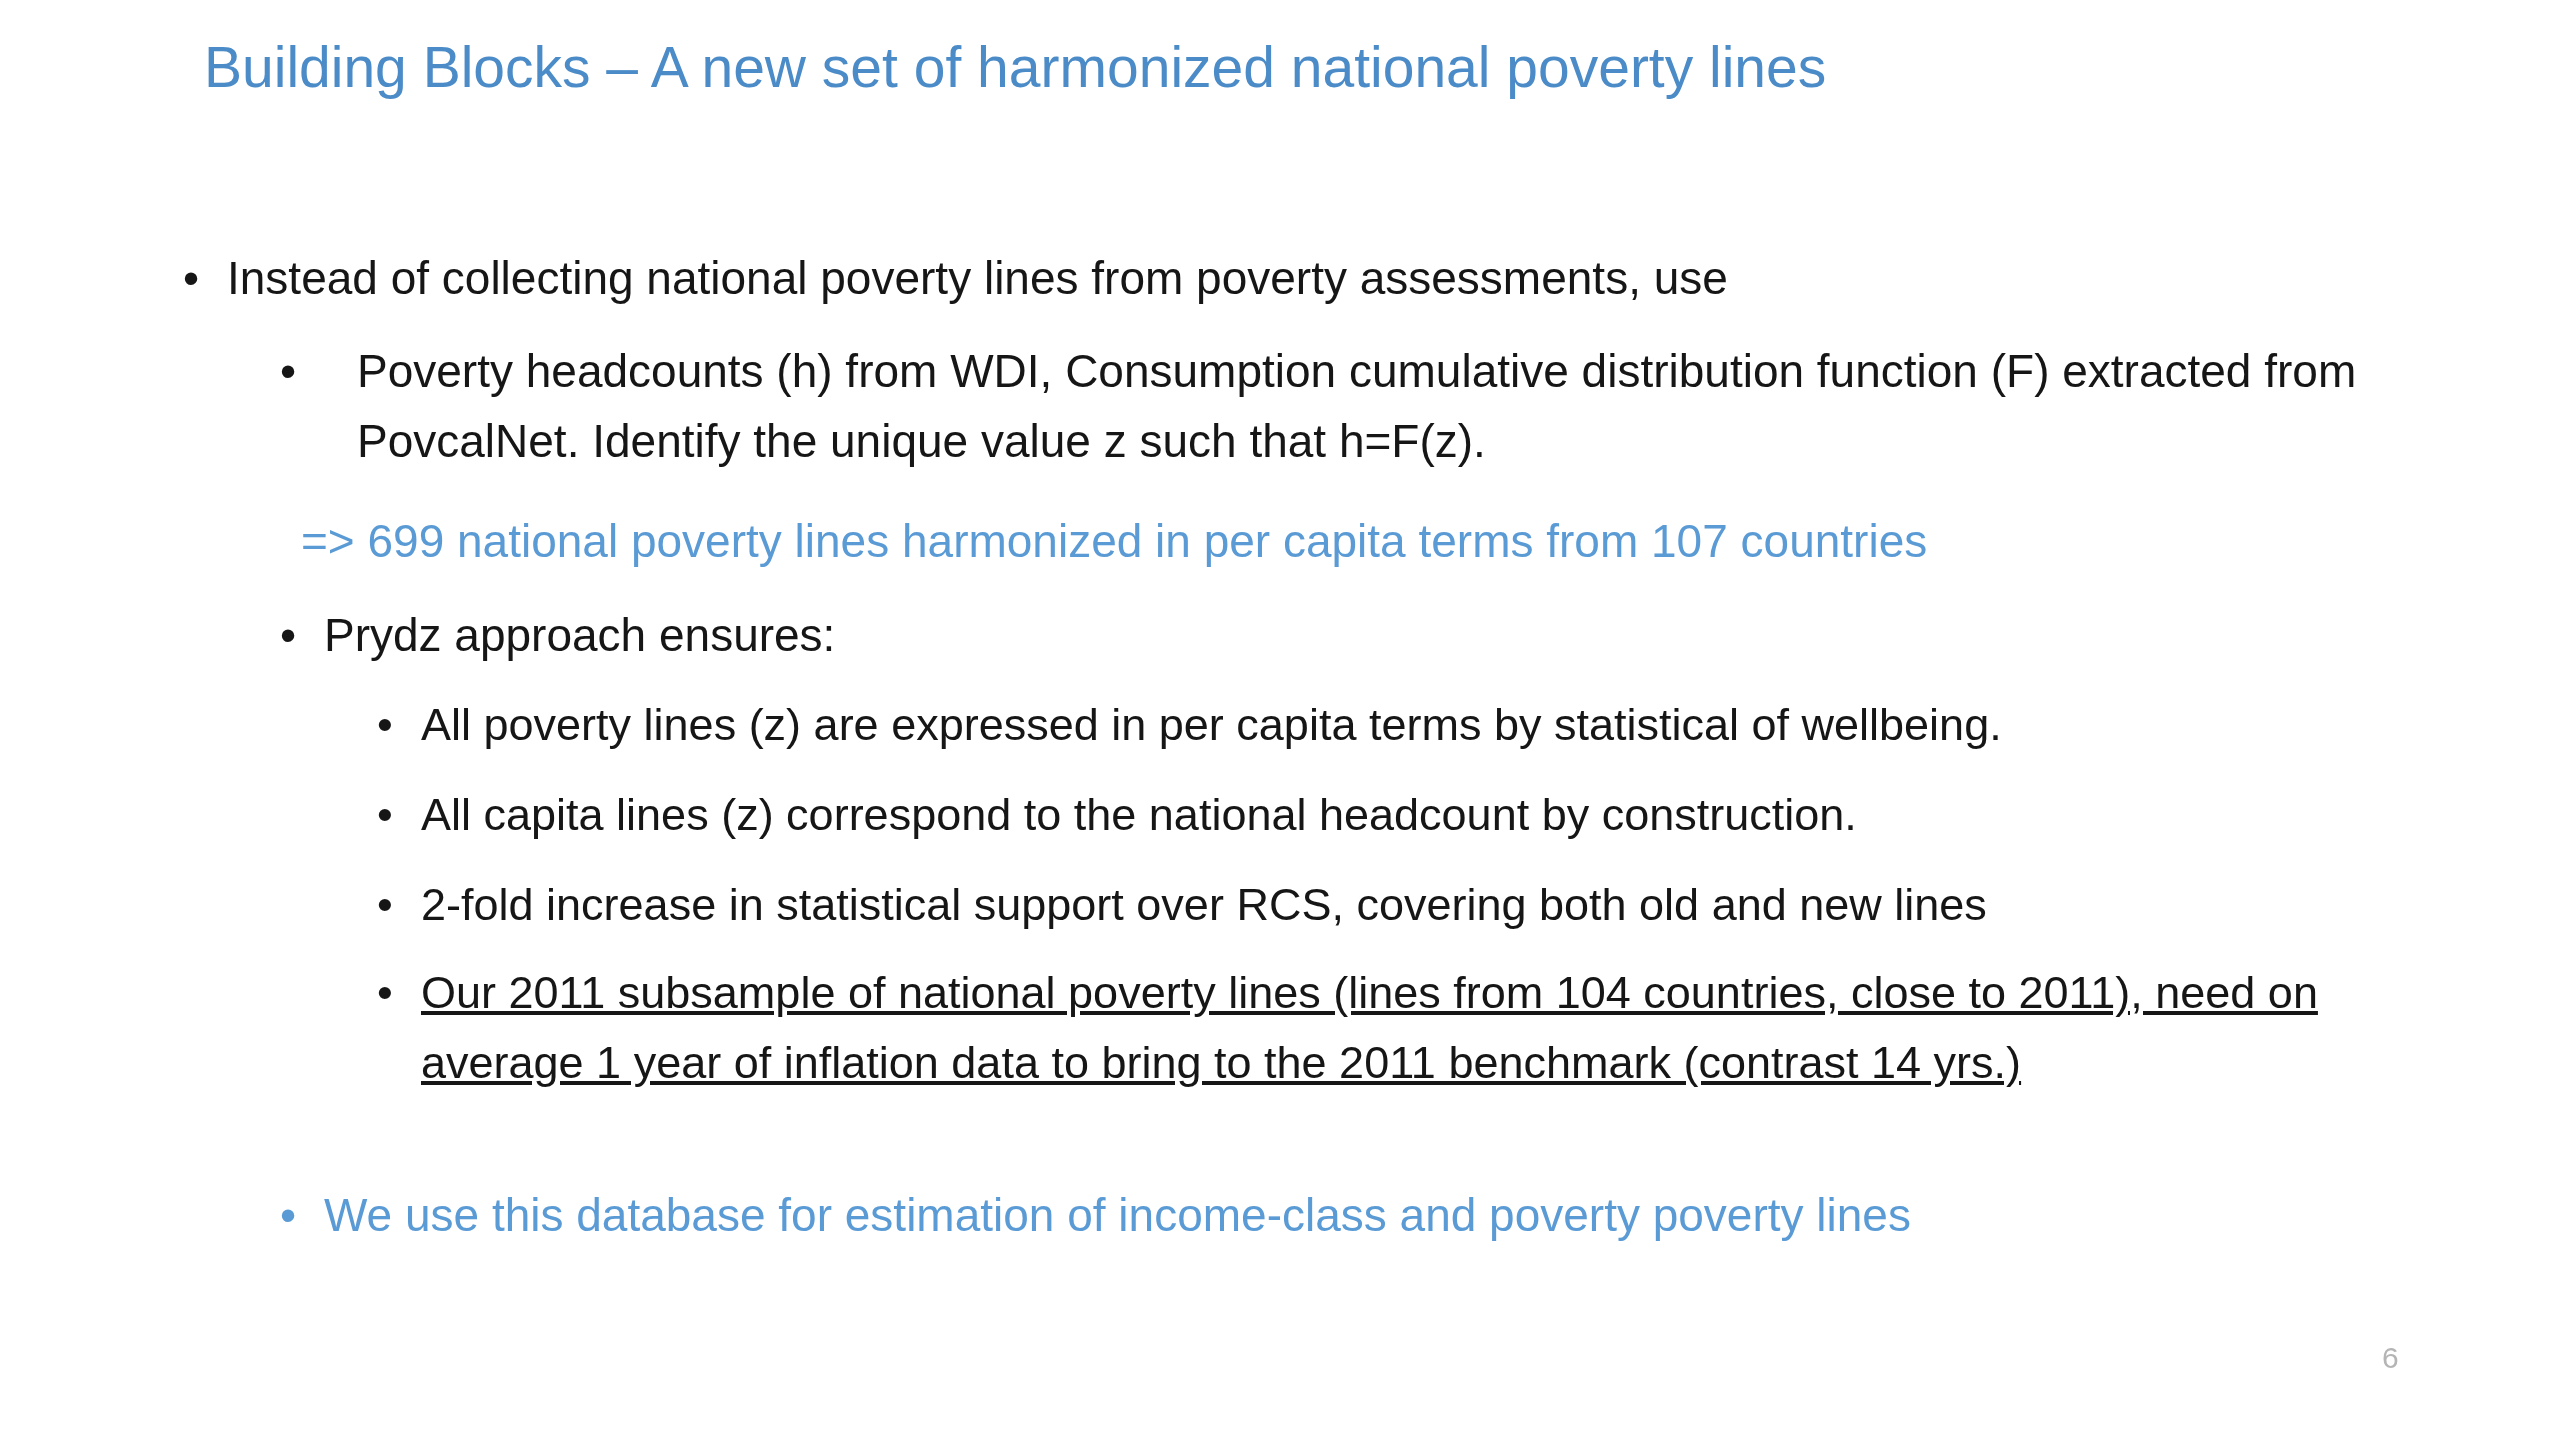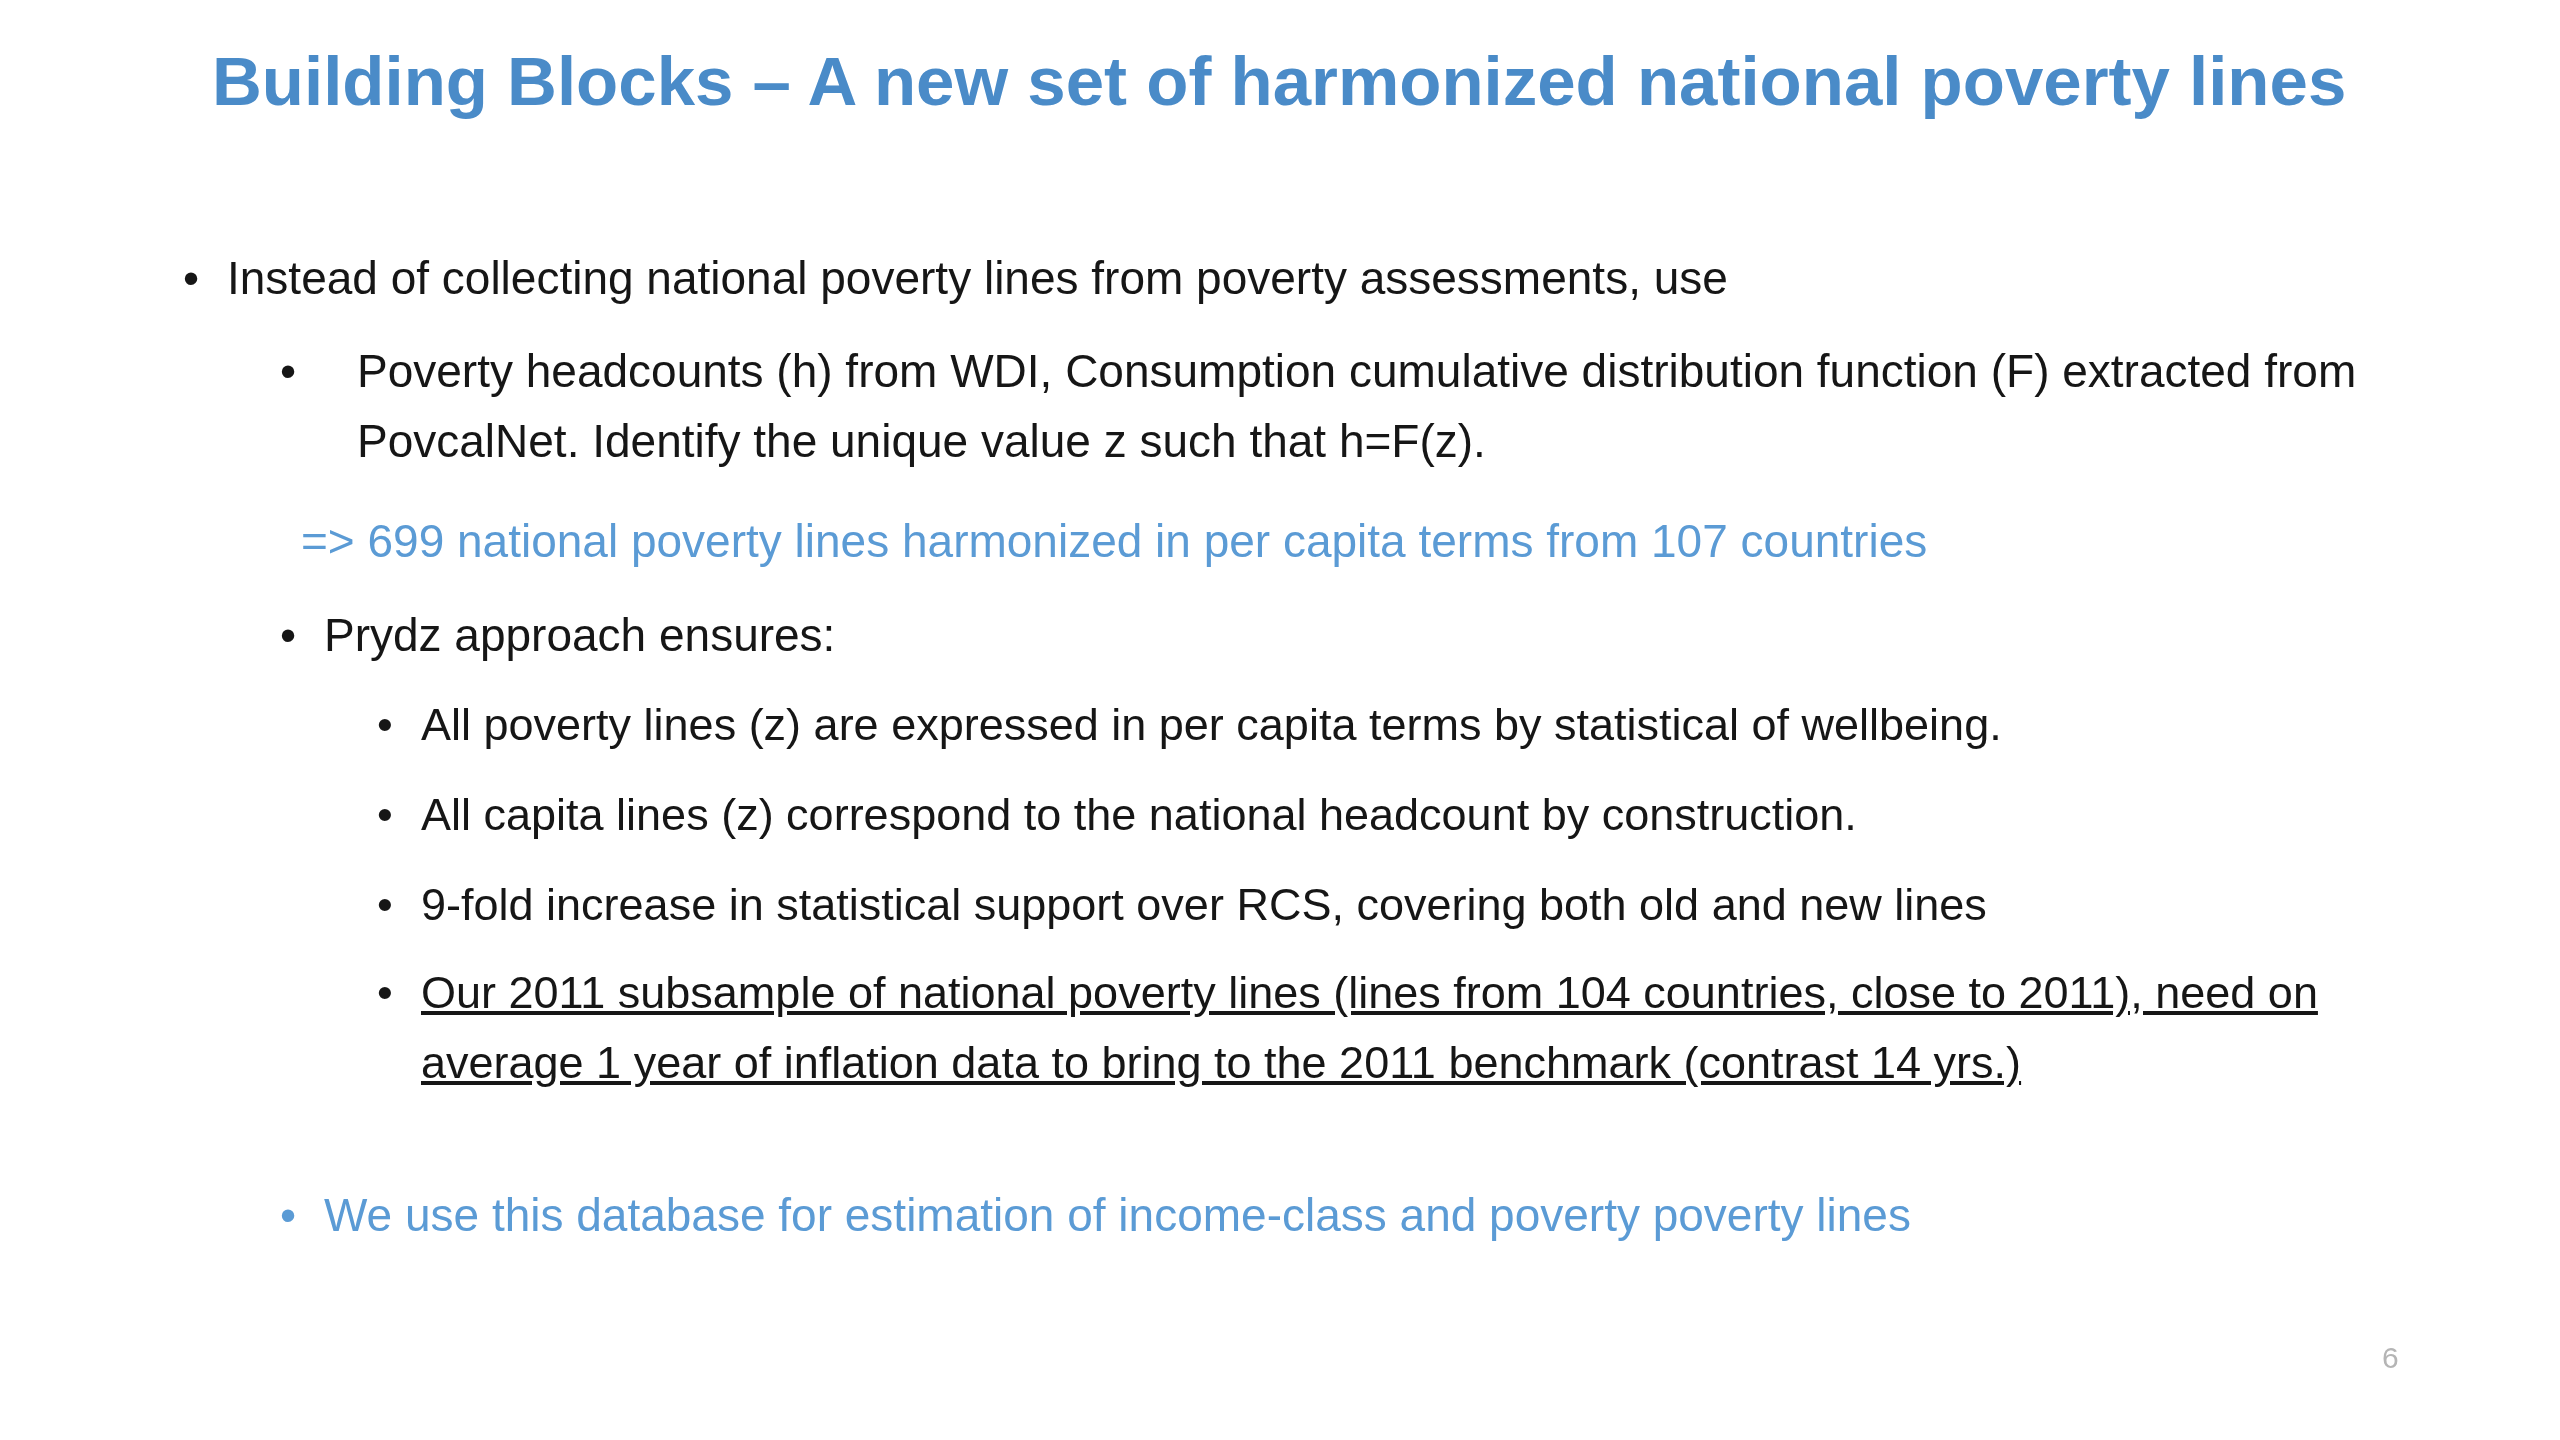--- a/index.html
+++ b/index.html
@@ -13,23 +13,23 @@
     width:2560px;height:1440px;
     background:#ffffff;
     font-family:"Liberation Sans", sans-serif;
     overflow:hidden;
     position:relative;
   }
   .slide{position:absolute;inset:0;background:#ffffff;}
   .title{
     position:absolute;
     left:196px;top:26px;
-    margin:16px;
-    font-size:69px;
-    font-weight:700;
+    margin:8px;
+    font-size:57px;
+    font-weight:400;
     color:var(--title-blue);
     letter-spacing:0px;
     white-space:nowrap;
   }
   .para{
     position:absolute;
     display:flex;
     align-items:flex-start;
     font-size:46px;
     line-height:70px;
@@ -101,21 +101,21 @@
     <span class="text">All poverty lines (z) are expressed in per capita terms by statistical of wellbeing.</span>
   </div>
 
   <div class="para l3" style="top:780px">
     <span class="bullet">•</span>
     <span class="text">All capita lines (z) correspond to the national headcount by construction.</span>
   </div>
 
   <div class="para l3" style="top:870px">
     <span class="bullet">•</span>
-    <span class="text">9-fold increase in statistical support over RCS, covering both old and new lines</span>
+    <span class="text">2-fold increase in statistical support over RCS, covering both old and new lines</span>
   </div>
 
   <div class="para l3" style="top:958px">
     <span class="bullet">•</span>
     <span class="text w-our2011">Our 2011 subsample of national poverty lines (lines from 104 countries, close to 2011), need on average 1 year of inflation data to bring to the 2011 benchmark (contrast 14 yrs.)</span>
   </div>
 
   <div class="para l2 blue" style="top:1180px">
     <span class="bullet">•</span>
     <span class="text">We use this database for estimation of income-class and poverty poverty lines</span>

